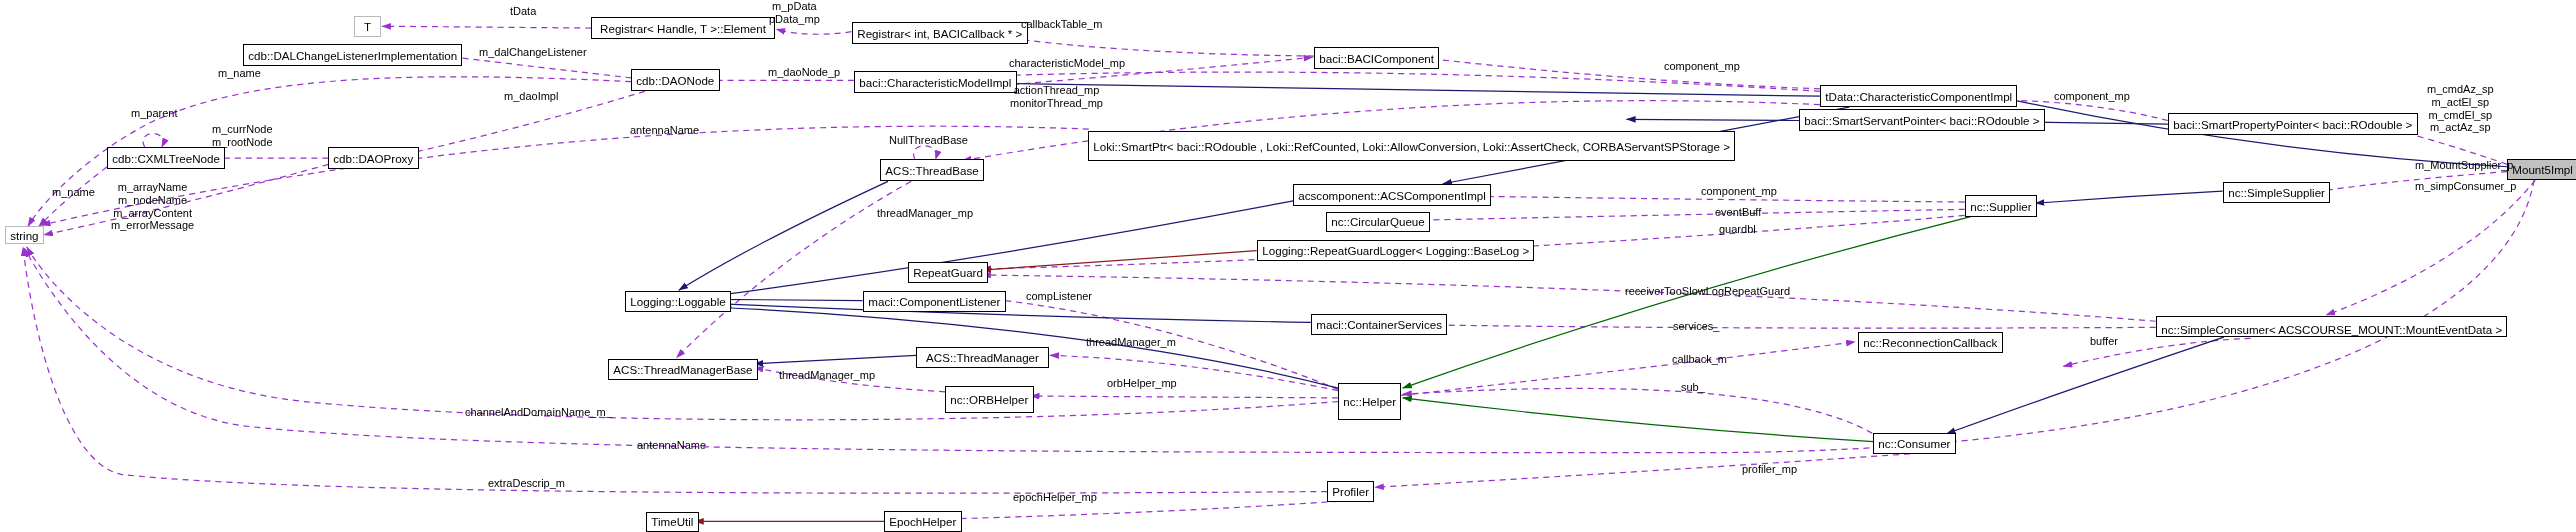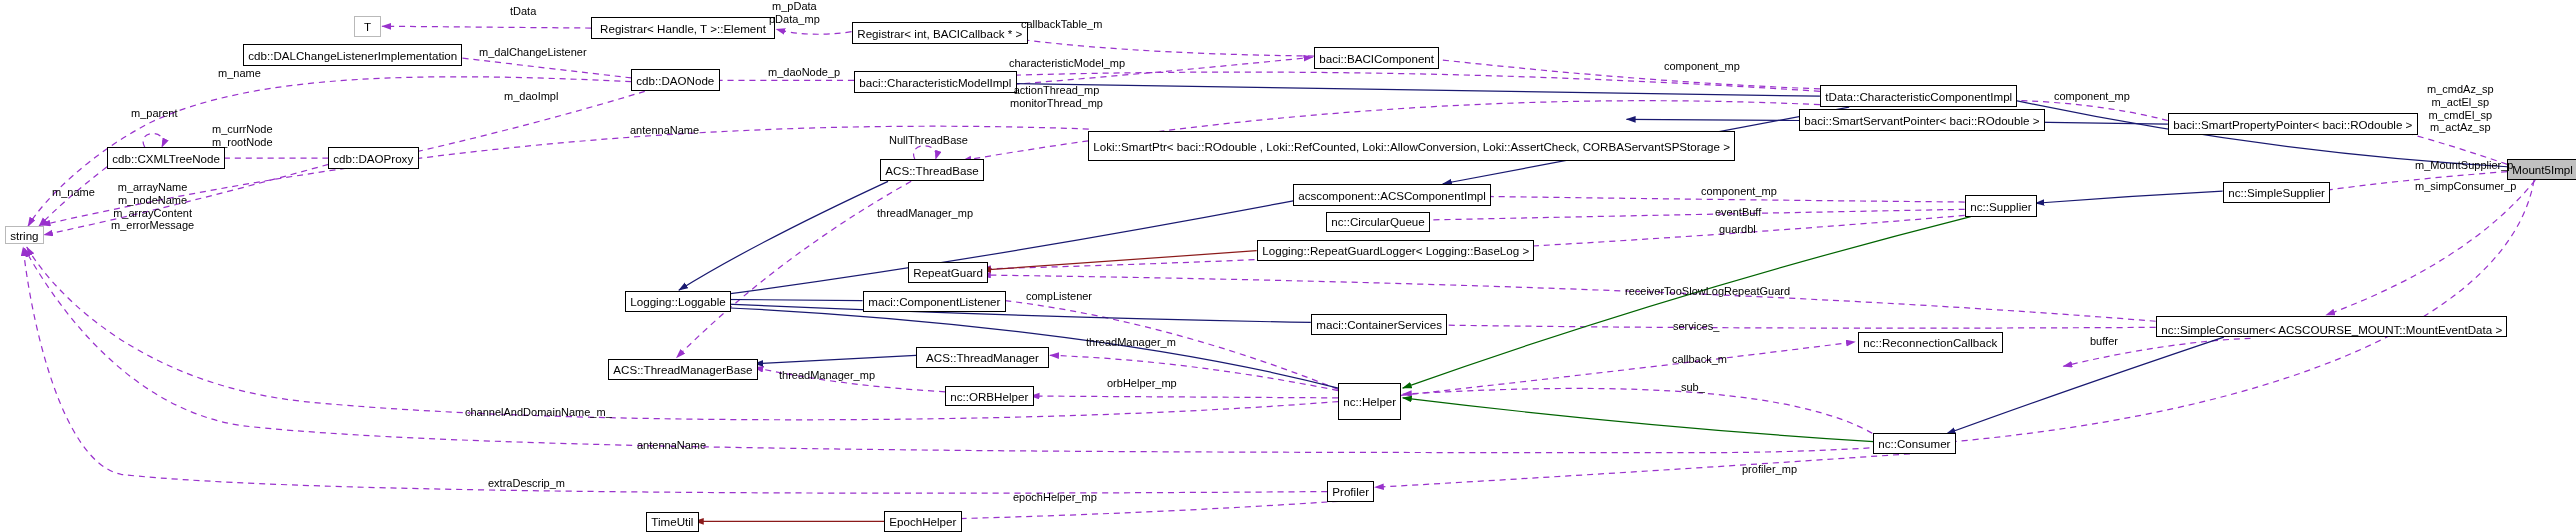--- a/index.html
+++ b/index.html
@@ -167,21 +167,21 @@
   </div>
     <div class="node" style="left: 2156px; top: 316px; min-width: 287px; height: 20.7px; align-items: flex-end;">
     <span class="node-label">nc::SimpleConsumer&lt; ACSCOURSE_MOUNT::MountEventData &gt;</span>
   </div>
     <div class="node" style="left: 608px; top: 359px; min-width: 145px; height: 20.7px;">
     <span class="node-label">ACS::ThreadManagerBase</span>
   </div>
     <div class="node" style="left: 916px; top: 347px; min-width: 133px; height: 20.7px;">
     <span class="node-label">ACS::ThreadManager</span>
   </div>
-    <div class="node" style="left: 945px; top: 386px; min-width: 84px; height: 20px;">
+    <div class="node" style="left: 945px; top: 386px; min-width: 84px; height: 27px;">
     <span class="node-label">nc::ORBHelper</span>
   </div>
     <div class="node" style="left: 1338px; top: 383px; min-width: 62px; height: 37px;">
     <span class="node-label">nc::Helper</span>
   </div>
     <div class="node" style="left: 1873px; top: 433px; min-width: 73px; height: 20.7px;">
     <span class="node-label">nc::Consumer</span>
   </div>
     <div class="node" style="left: 1327px; top: 481px; min-width: 46px; height: 20.7px;">
     <span class="node-label">Profiler</span>

